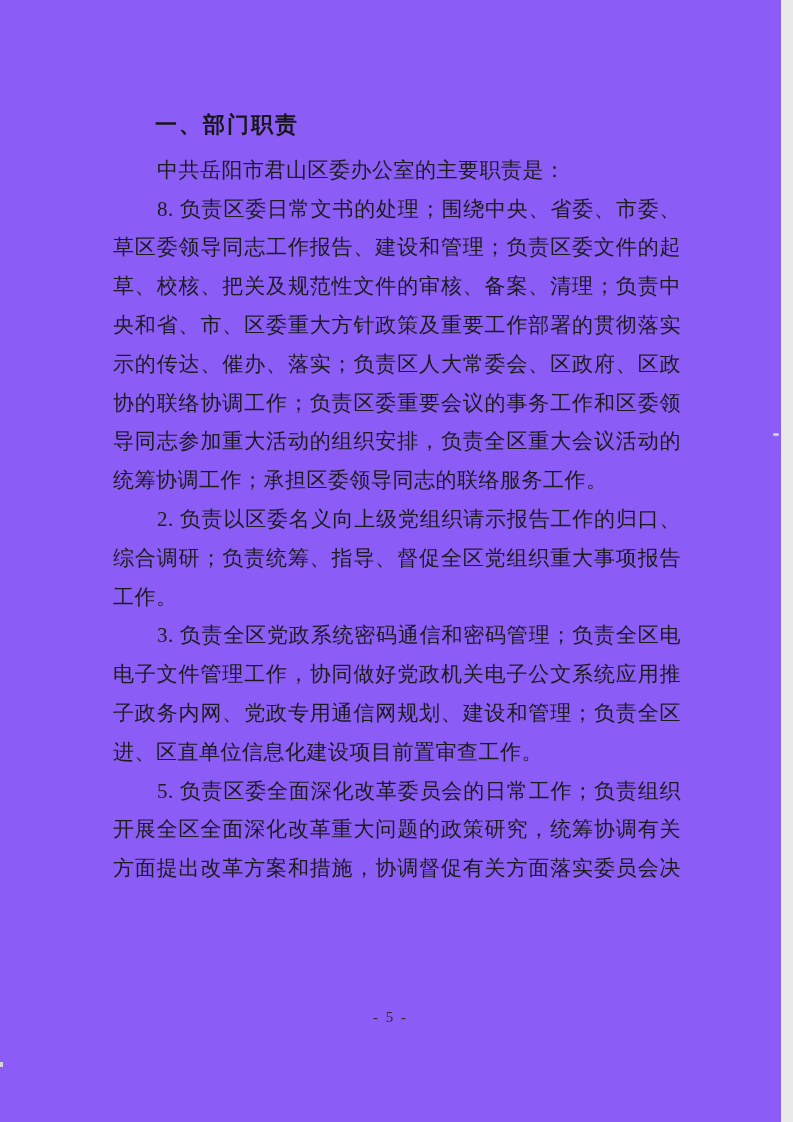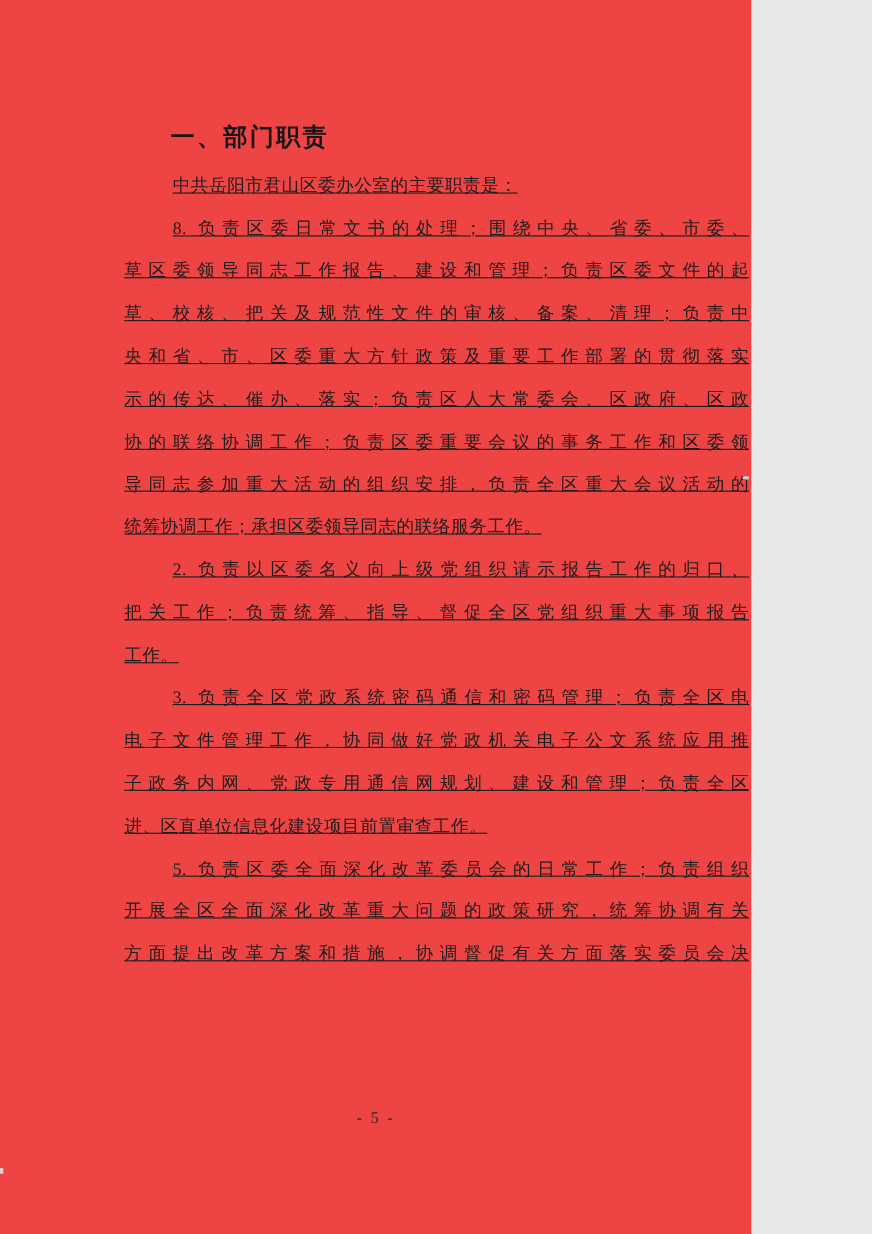--- a/index.html
+++ b/index.html
@@ -2,23 +2,23 @@
 <html><head>
 <meta charset="utf-8">
 <style>
   html, body {
     margin: 0;
     padding: 0;
     background: #e8e8e8;
   }
   .page {
     position: relative;
-    width: 683px;
+    width: 781px;
     height: 1122px;
-    background: #ef4444;
+    background: #8b5cf6;
     color: #1c1c1c;
     font-family: "Liberation Serif", "DejaVu Serif", serif;
     overflow: hidden;
     box-sizing: border-box;
   }
   .content {
     position: absolute;
     left: 113px;
     top: 106px;
     width: 568px;
@@ -27,25 +27,24 @@
     margin: 0 0 6px 0;
     font-family: "Liberation Sans", "DejaVu Sans", sans-serif;
     font-weight: 700;
     font-size: 22px;
     line-height: 38.8px;
     text-indent: 42px;
     letter-spacing: 2px;
     color: #161616;
   }
   .line {
-    font-size: 16px;
+    font-size: 21px;
     line-height: 38.8px;
     letter-spacing: 0.5px;
     color: #1c1c1c;
-    text-decoration: underline;
   }
   .line.indent {
     text-indent: 44px;
   }
   .line.stretch {
     text-align: justify;
     text-align-last: justify;
   }
   .page-num {
     position: absolute;
@@ -87,21 +86,21 @@
     <div id="paragraphs">
         <div class="line indent stretch">8. 负责区委日常文书的处理；围绕中央、省委、市委、</div>
         <div class="line stretch">草区委领导同志工作报告、建设和管理；负责区委文件的起</div>
         <div class="line stretch">草、校核、把关及规范性文件的审核、备案、清理；负责中</div>
         <div class="line stretch">央和省、市、区委重大方针政策及重要工作部署的贯彻落实</div>
         <div class="line stretch">示的传达、催办、落实；负责区人大常委会、区政府、区政</div>
         <div class="line stretch">协的联络协调工作；负责区委重要会议的事务工作和区委领</div>
         <div class="line stretch">导同志参加重大活动的组织安排，负责全区重大会议活动的</div>
         <div class="line">统筹协调工作；承担区委领导同志的联络服务工作。</div>
         <div class="line indent stretch">2. 负责以区委名义向上级党组织请示报告工作的归口、</div>
-        <div class="line stretch">把关工作；负责统筹、指导、督促全区党组织重大事项报告</div>
+        <div class="line stretch">综合调研；负责统筹、指导、督促全区党组织重大事项报告</div>
         <div class="line">工作。</div>
         <div class="line indent stretch">3. 负责全区党政系统密码通信和密码管理；负责全区电</div>
         <div class="line stretch">电子文件管理工作，协同做好党政机关电子公文系统应用推</div>
         <div class="line stretch">子政务内网、党政专用通信网规划、建设和管理；负责全区</div>
         <div class="line">进、区直单位信息化建设项目前置审查工作。</div>
         <div class="line indent stretch">5. 负责区委全面深化改革委员会的日常工作；负责组织</div>
         <div class="line stretch">开展全区全面深化改革重大问题的政策研究，统筹协调有关</div>
         <div class="line stretch">方面提出改革方案和措施，协调督促有关方面落实委员会决</div>
       </div>
   </div>

